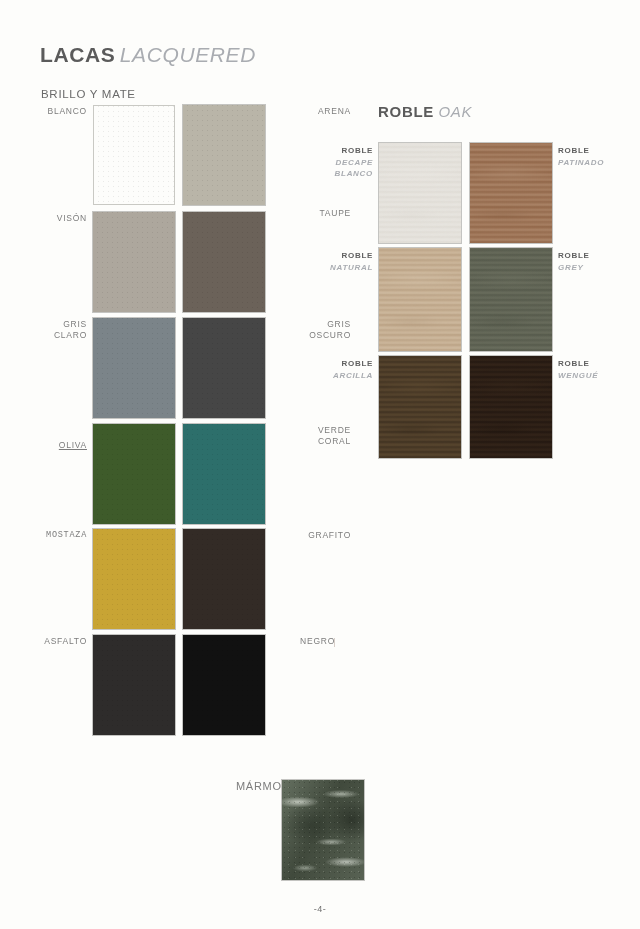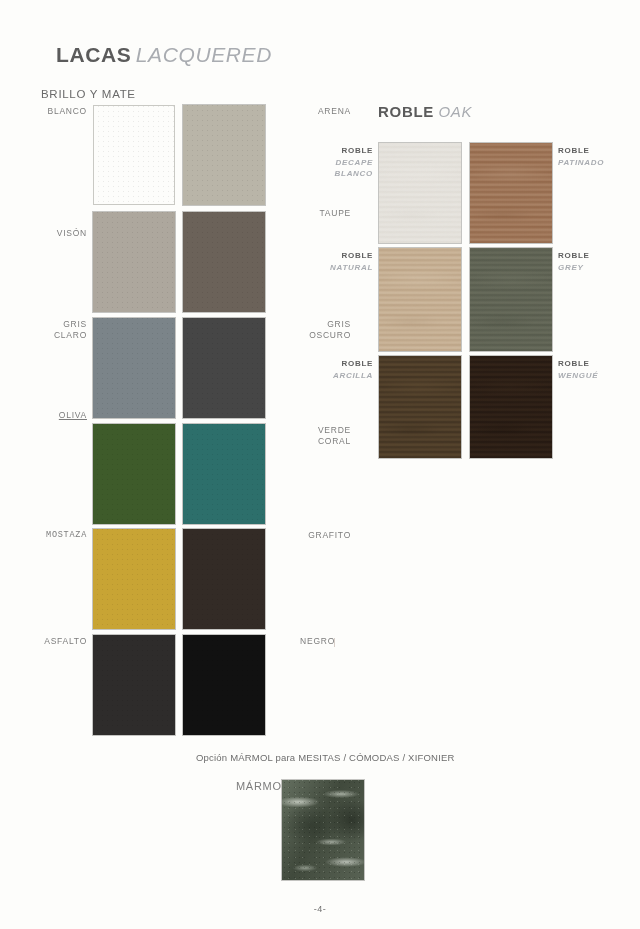--- a/index.html
+++ b/index.html
@@ -68,43 +68,43 @@
 
   .footer{
     position:absolute;width:100%;text-align:center;font-size:9px;color:#6f6f6f;letter-spacing:.5px;
   }
 </style>
 </head>
 <body>
 
 <div class="page">
 
-  <div class="sec-title" style="left:56px;top:43px;">
+  <div class="sec-title" style="left:40px;top:43px;">
     <span class="bold">LACAS</span>
     <span class="ital">LACQUERED</span>
   </div>
   <div class="sub-title" style="left:41px;top:88px;">BRILLO Y MATE</div>
 
   <div id="lacquer-grid">
       <div class="sw grain bordered" style="left: 93px; top: 105px; width: 82px; height: 100px; background: rgb(253, 253, 251);"></div>
       <div class="lbl right-al" style="left: 13px; width: 74px; top: 106px;">BLANCO</div>
       <div class="sw grain thinline" style="left: 183px; top: 105px; width: 82px; height: 100px; background: rgb(185, 181, 168);"></div>
       <div class="lbl left-al" style="left: 271px; width: 80px; top: 106px;">ARENA</div>
       <div class="sw grain thinline" style="left: 93px; top: 212px; width: 82px; height: 100px; background: rgb(173, 167, 157);"></div>
-      <div class="lbl right-al" style="left: 13px; width: 74px; top: 228px;">VISÓN</div>
+      <div class="lbl right-al" style="left: 13px; width: 74px; top: 213px;">VISÓN</div>
       <div class="sw grain thinline" style="left: 183px; top: 212px; width: 82px; height: 100px; background: rgb(107, 98, 89);"></div>
       <div class="lbl left-al" style="left: 271px; width: 80px; top: 208px;">TAUPE</div>
       <div class="sw grain thinline" style="left: 93px; top: 318px; width: 82px; height: 100px; background: rgb(123, 132, 137);"></div>
       <div class="lbl right-al" style="left: 13px; width: 74px; top: 319px;">GRIS
 CLARO</div>
       <div class="sw grain thinline" style="left: 183px; top: 318px; width: 82px; height: 100px; background: rgb(70, 70, 70);"></div>
       <div class="lbl left-al" style="left: 271px; width: 80px; top: 319px;">GRIS
 OSCURO</div>
       <div class="sw grain thinline" style="left: 93px; top: 424px; width: 82px; height: 100px; background: rgb(62, 91, 42);"></div>
-      <div class="lbl right-al" style="left: 13px; width: 74px; top: 410px; text-decoration: underline;">OLIVA</div>
+      <div class="lbl right-al" style="left: 13px; width: 74px; top: 440px; text-decoration: underline;">OLIVA</div>
       <div class="sw grain thinline" style="left: 183px; top: 424px; width: 82px; height: 100px; background: rgb(45, 111, 107);"></div>
       <div class="lbl left-al" style="left: 271px; width: 80px; top: 425px;">VERDE
 CORAL</div>
       <div class="sw grain thinline" style="left: 93px; top: 529px; width: 82px; height: 100px; background: rgb(200, 164, 52);"></div>
       <div class="lbl right-al" style="left: 13px; width: 74px; top: 530px; font-family: Liberation Mono, monospace;">MOSTAZA</div>
       <div class="sw grain thinline" style="left: 183px; top: 529px; width: 82px; height: 100px; background: rgb(51, 43, 38);"></div>
       <div class="lbl left-al" style="left: 271px; width: 80px; top: 530px;">GRAFITO</div>
       <div class="sw grain thinline" style="left: 93px; top: 635px; width: 82px; height: 100px; background: rgb(46, 44, 43);"></div>
       <div class="lbl right-al" style="left: 13px; width: 74px; top: 636px;">ASFALTO</div>
       <div class="sw grain thinline" style="left: 183px; top: 635px; width: 82px; height: 100px; background: rgb(17, 17, 17);"></div>
@@ -163,21 +163,20 @@
       <div class="sw thinline" style="left: 470px; top: 356px; width: 82px; height: 102px; background: rgb(42, 29, 21); overflow: hidden;">
         <div style="position: absolute; inset: 0px; background-image: repeating-linear-gradient(0deg, rgba(22, 14, 9, 0) 0px, rgba(22, 14, 9, 0.4) 1px, rgba(22, 14, 9, 0) 2px, rgba(66, 48, 31, 0.333) 3px, rgba(66, 48, 31, 0) 5px);"></div>
         <div style="position: absolute; inset: 0px; opacity: 0.55; background-image: repeating-linear-gradient(1deg, rgba(66, 48, 31, 0) 0px, rgba(66, 48, 31, 0.267) 4px, rgba(22, 14, 9, 0) 9px), radial-gradient(60px 16px at 50% 30%, rgba(66, 48, 31, 0.333), transparent 70%), radial-gradient(46px 12px at 40% 72%, rgba(22, 14, 9, 0.4), transparent 70%);"></div>
       </div>
       <div class="wlbl left-al" style="left: 558px; width: 78px; top: 358px;">
         <span class="n1">ROBLE</span>
         <span class="n2" style="white-space: pre-line;">WENGUÉ</span>
       </div>
     </div>
 
-  <div class="marble-cap" style="left:196px;top:752px;">Opción MÁRMOL  para MESITAS / CÓMODAS / XIFONIER</div>
   <div class="marble-lbl" style="left:236px;top:780px;">MÁRMOL</div>
   <div id="marble-holder">
       <div class="sw thinline" style="left: 282px; top: 780px; width: 82px; height: 100px; overflow: hidden; background: rgb(85, 95, 80);">
         <div style="position: absolute; inset: 0px; background-image: radial-gradient(30px 8px at 20% 22%, rgba(225, 230, 220, 0.75), transparent 70%), radial-gradient(26px 6px at 72% 14%, rgba(215, 222, 210, 0.65), transparent 70%), radial-gradient(22px 5px at 60% 62%, rgba(220, 226, 216, 0.6), transparent 70%), radial-gradient(30px 7px at 78% 82%, rgba(230, 234, 226, 0.7), transparent 70%), radial-gradient(18px 5px at 28% 88%, rgba(210, 218, 206, 0.55), transparent 70%), radial-gradient(40px 26px at 35% 45%, rgba(40, 48, 38, 0.55), transparent 75%), radial-gradient(34px 30px at 85% 40%, rgba(28, 34, 26, 0.6), transparent 72%), linear-gradient(118deg, rgba(120, 132, 116, 0.45) 0%, rgba(48, 56, 44, 0.55) 45%, rgba(96, 106, 92, 0.35) 100%);"></div>
         <div style="position: absolute; inset: 0px; opacity: 0.5; background-image: radial-gradient(rgba(20, 26, 18, 0.55) 0.7px, transparent 0.8px), radial-gradient(rgba(210, 218, 204, 0.45) 0.6px, transparent 0.7px); background-size: 5px 5px, 7px 7px; background-position: 0px 0px, 3px 4px;"></div>
       </div>
     </div>
 
   <div class="footer" style="top:904px;left:0;">-4-</div>
 

